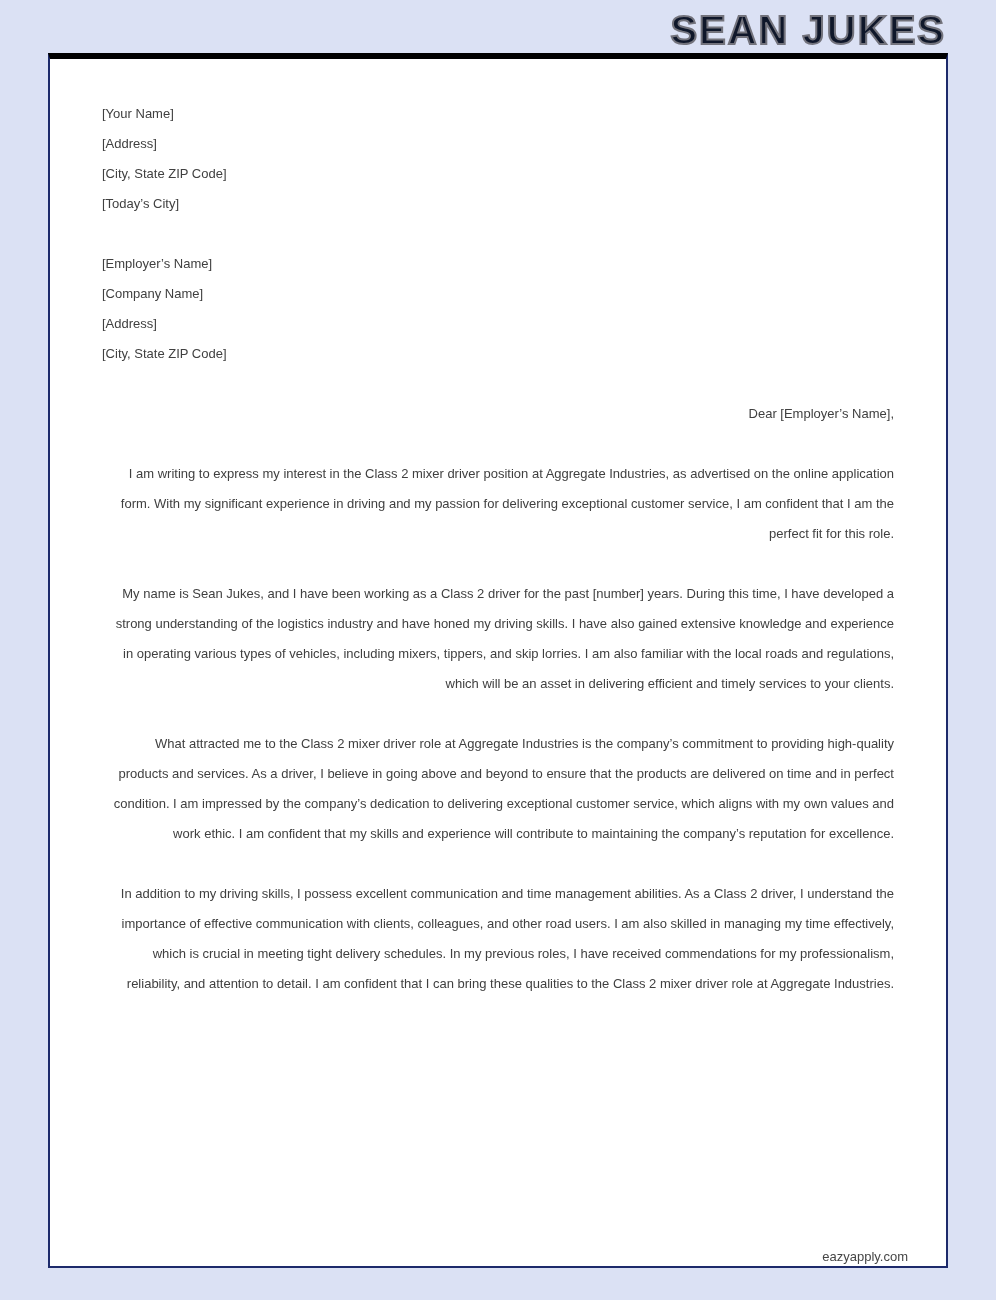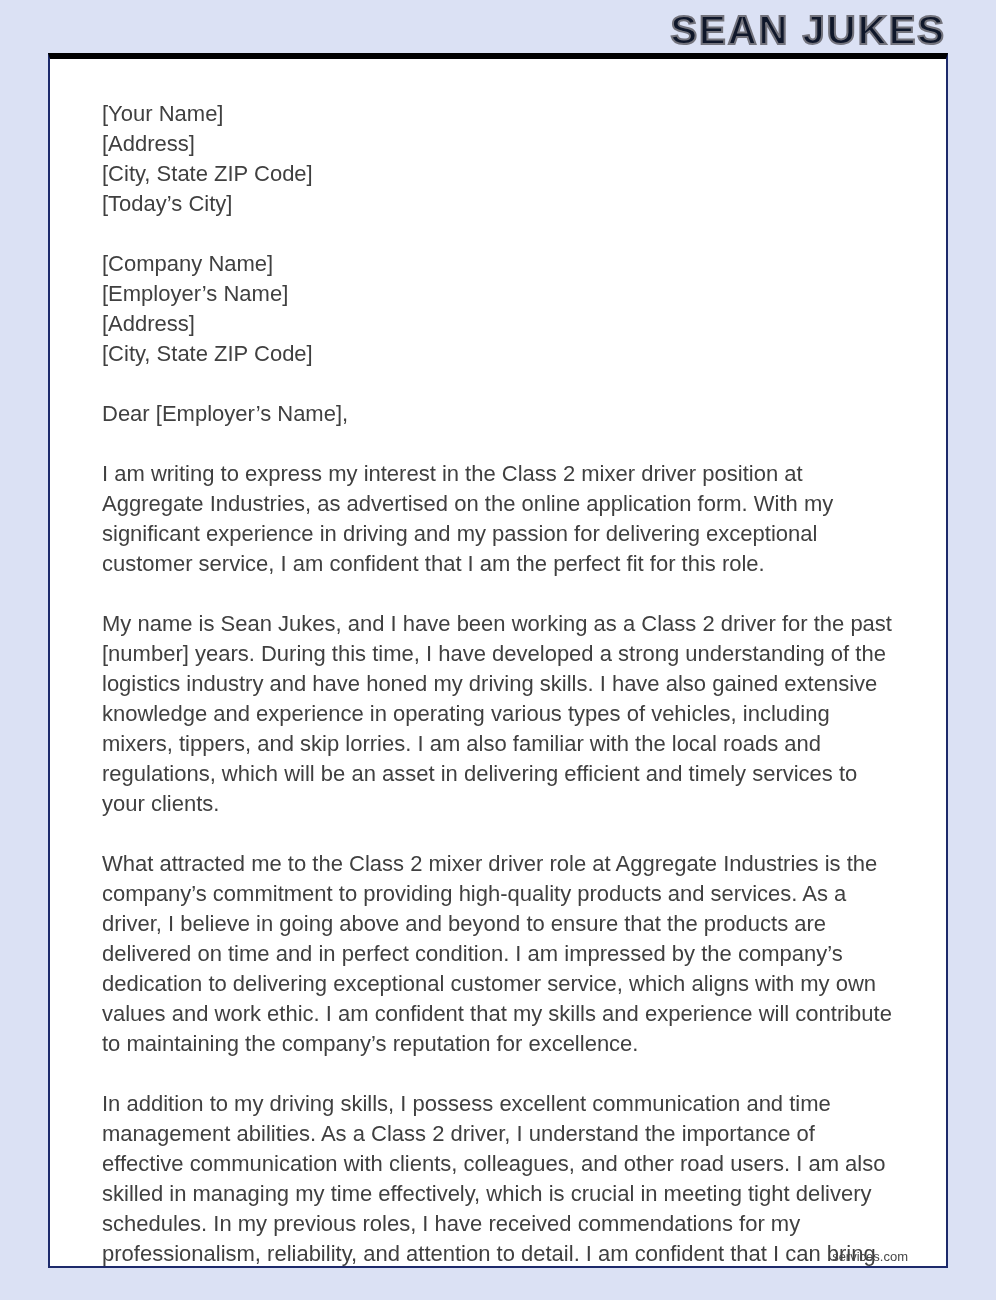--- a/index.html
+++ b/index.html
@@ -28,25 +28,25 @@
     width: 900px;
     height: 1215px;
     background: #ffffff;
     border: 2px solid #1d2a6b;
     border-top: 6px solid #000000;
     padding: 40px 52px 0 52px;
     overflow: hidden;
   }
   .block { margin-bottom: 30px; }
   .block p, .para {
-    font-size: 22px;
+    font-size: 13px;
     line-height: 30px;
     color: #404040;
   }
-  .para { margin-bottom: 30px; }
+  .para { margin-bottom: 30px; text-align: right; }
   .watermark {
     position: absolute;
     right: 88px;
     bottom: 36px;
     font-size: 13px;
     color: #464646;
   }
 </style>
 </head>
 <body>
@@ -56,28 +56,28 @@
 <div class="page">
 
   <div class="block">
     <p>[Your Name]</p>
     <p>[Address]</p>
     <p>[City, State ZIP Code]</p>
     <p>[Today’s City]</p>
   </div>
 
   <div class="block">
+    <p>[Employer’s Name]</p>
     <p>[Company Name]</p>
-    <p>[Employer’s Name]</p>
     <p>[Address]</p>
     <p>[City, State ZIP Code]</p>
   </div>
 
   <p class="para">Dear [Employer’s Name],</p>
 
   <p class="para">I am writing to express my interest in the Class 2 mixer driver position at Aggregate Industries, as advertised on the online application form. With my significant experience in driving and my passion for delivering exceptional customer service, I am confident that I am the perfect fit for this role.</p>
   <p class="para">My name is Sean Jukes, and I have been working as a Class 2 driver for the past [number] years. During this time, I have developed a strong understanding of the logistics industry and have honed my driving skills. I have also gained extensive knowledge and experience in operating various types of vehicles, including mixers, tippers, and skip lorries. I am also familiar with the local roads and regulations, which will be an asset in delivering efficient and timely services to your clients.</p>
   <p class="para">What attracted me to the Class 2 mixer driver role at Aggregate Industries is the company’s commitment to providing high-quality products and services. As a driver, I believe in going above and beyond to ensure that the products are delivered on time and in perfect condition. I am impressed by the company’s dedication to delivering exceptional customer service, which aligns with my own values and work ethic. I am confident that my skills and experience will contribute to maintaining the company’s reputation for excellence.</p>
   <p class="para">In addition to my driving skills, I possess excellent communication and time management abilities. As a Class 2 driver, I understand the importance of effective communication with clients, colleagues, and other road users. I am also skilled in managing my time effectively, which is crucial in meeting tight delivery schedules. In my previous roles, I have received commendations for my professionalism, reliability, and attention to detail. I am confident that I can bring these qualities to the Class 2 mixer driver role at Aggregate Industries.</p>
 
 </div>
 
-<div class="watermark">services.com</div>
+<div class="watermark">eazyapply.com</div>
 
 </body></html>

